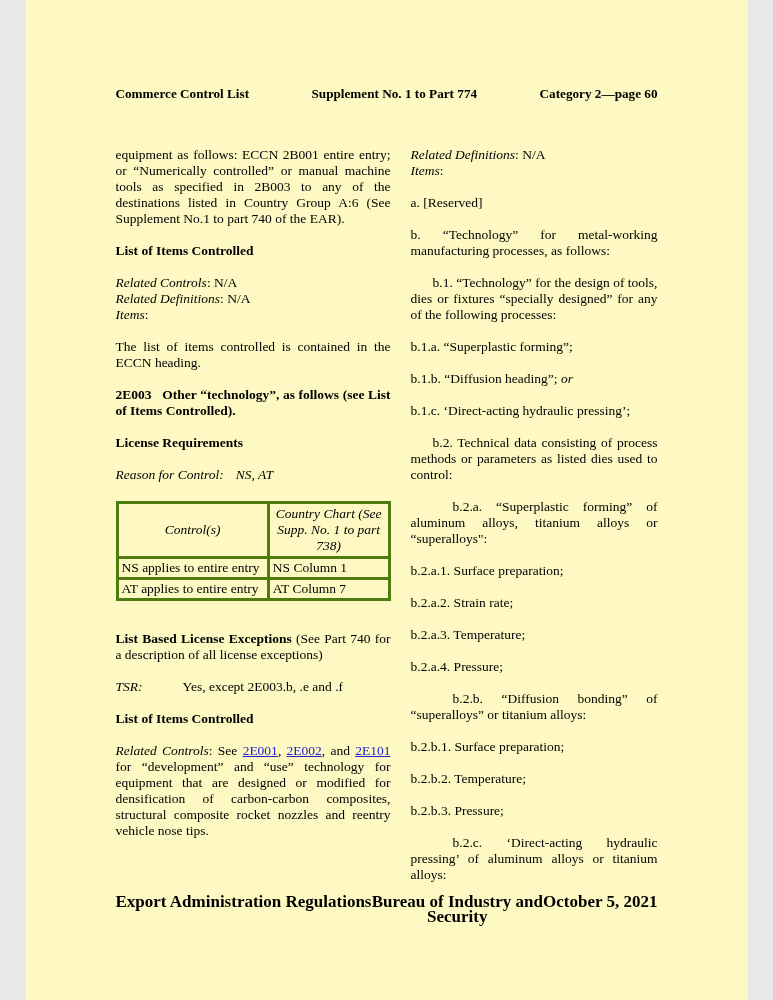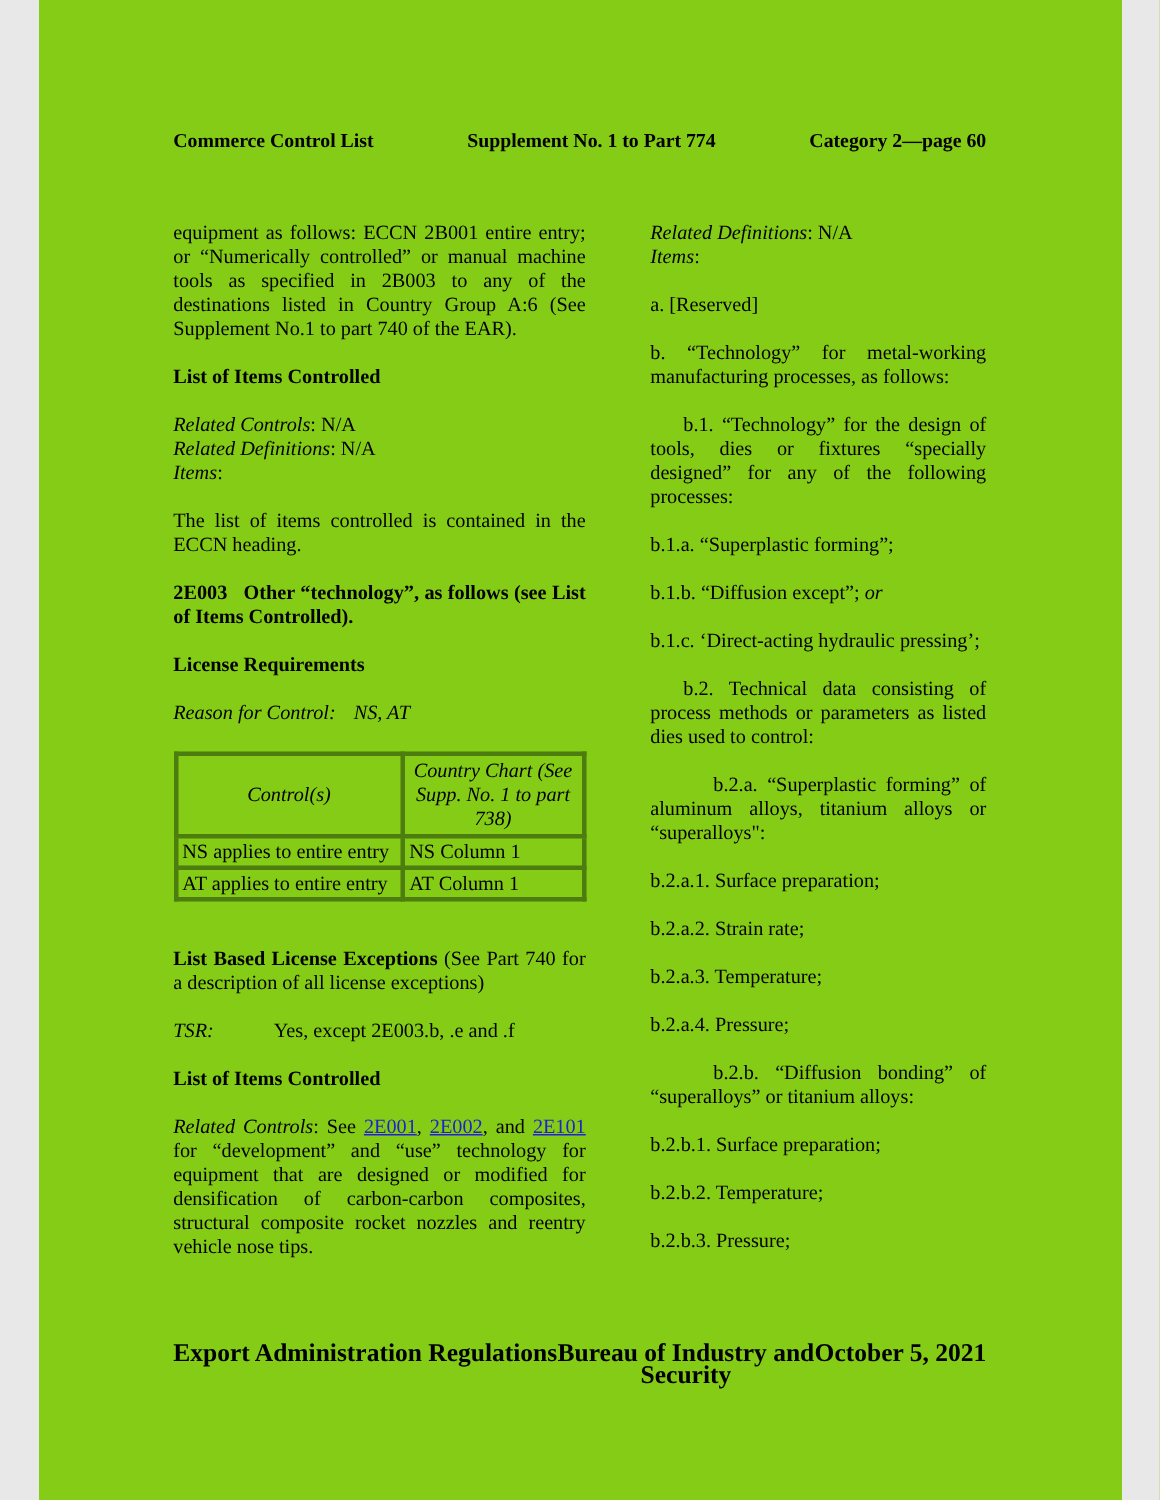--- a/index.html
+++ b/index.html
@@ -1,40 +1,40 @@
 <!DOCTYPE html>
 <html><head>
 <meta charset="utf-8">
 <style>
   html,body{margin:0;padding:0;background:#e8e8e8;}
   .page{
     position:relative;
     width:722px;height:1000px;
-    background:#84cc16;
+    background:#fef9c3;
     font-family:"Liberation Serif", serif;
     color:#000;
     box-sizing:border-box;
     overflow:hidden;
     margin:0 auto;
   }
   .runhead{
     position:absolute;top:86px;left:90px;right:90px;
     display:flex;align-items:baseline;
     font-weight:bold;font-size:13.2px;line-height:15px;
   }
   .runhead .hcenter{flex:1;text-align:center;}
   .runfoot{
     position:absolute;top:894px;left:90px;right:90px;
     display:flex;align-items:baseline;
     font-weight:bold;font-size:17px;line-height:15px;
   }
   .runfoot .hcenter{flex:1;text-align:center;}
   .columns{
     position:absolute;top:147px;left:90px;right:90px;
-    display:flex;gap:43px;
+    display:flex;gap:20px;
     font-size:13.5px;line-height:16px;
   }
   .col{width:275px;}
   .col p,.col .block{margin:0 0 16px 0;}
   .justify{text-align:justify;}
   .b{font-weight:bold;}
   .i{font-style:italic;}
   .quote{margin-left:70px;}
   .indent1{margin-left:27px;}
   .sub1{margin-left:45px;}
@@ -103,21 +103,21 @@
             <tr>
           <td class="hc">Control(s)</td>
           <td class="hc">Country Chart (See Supp. No. 1 to part 738)</td>
         </tr>
         <tr>
           <td>NS applies to entire entry</td>
           <td>NS Column 1</td>
         </tr>
         <tr>
           <td>AT applies to entire entry</td>
-          <td>AT Column 1</td>
+          <td>AT Column 7</td>
         </tr>
       </tbody>
         </table>
 
       <p class="justify"><span class="b">List Based License Exceptions</span><span> (See Part 740 for a description of all license exceptions)</span></p>
 
       <p class="indent1 lbl-line"><span class="i">TSR:</span><span class="gap-md">Yes, except 2E003.b, .e and .f</span></p>
 
       <p class="b lbl-line">List of Items Controlled</p>
 
@@ -133,39 +133,40 @@
       </div>
 
       <p class="lbl-line">a. [Reserved]</p>
 
       <p class="justify">b. “Technology” for metal-working manufacturing processes, as follows:</p>
 
       <p class="justify ti-sm">b.1. “Technology” for the design of tools, dies or fixtures “specially designed” for any of the following processes:</p>
 
       <p class="sub1 lbl-line">b.1.a. “Superplastic forming”;</p>
 
-      <p class="sub1 lbl-line"><span>b.1.b. “Diffusion except”; </span><span class="i">or</span></p>
+      <p class="sub1 lbl-line"><span>b.1.b. “Diffusion heading”; </span><span class="i">or</span></p>
 
       <p class="sub1 lbl-line">b.1.c. ‘Direct-acting hydraulic pressing’;</p>
 
       <p class="justify ti-sm">b.2. Technical data consisting of process methods or parameters as listed dies used to control:</p>
 
       <p class="justify ti-lg">b.2.a. “Superplastic forming” of aluminum alloys, titanium alloys or “superalloys":</p>
 
       <p class="sub2 lbl-line">b.2.a.1. Surface preparation;</p>
       <p class="sub2 lbl-line">b.2.a.2. Strain rate;</p>
       <p class="sub2 lbl-line">b.2.a.3. Temperature;</p>
       <p class="sub2 lbl-line">b.2.a.4. Pressure;</p>
 
       <p class="justify ti-lg">b.2.b. “Diffusion bonding” of “superalloys” or titanium alloys:</p>
 
       <p class="sub2 lbl-line">b.2.b.1. Surface preparation;</p>
       <p class="sub2 lbl-line">b.2.b.2. Temperature;</p>
       <p class="sub2 lbl-line">b.2.b.3. Pressure;</p>
 
+      <p class="justify ti-lg">b.2.c. ‘Direct-acting hydraulic pressing’ of aluminum alloys or titanium alloys:</p>
 
     </div>
 
   </div>
 
   <div class="runfoot">
     <span>Export Administration Regulations</span>
     <span class="hcenter">Bureau of Industry and Security</span>
     <span>October 5, 2021</span>
   </div>

